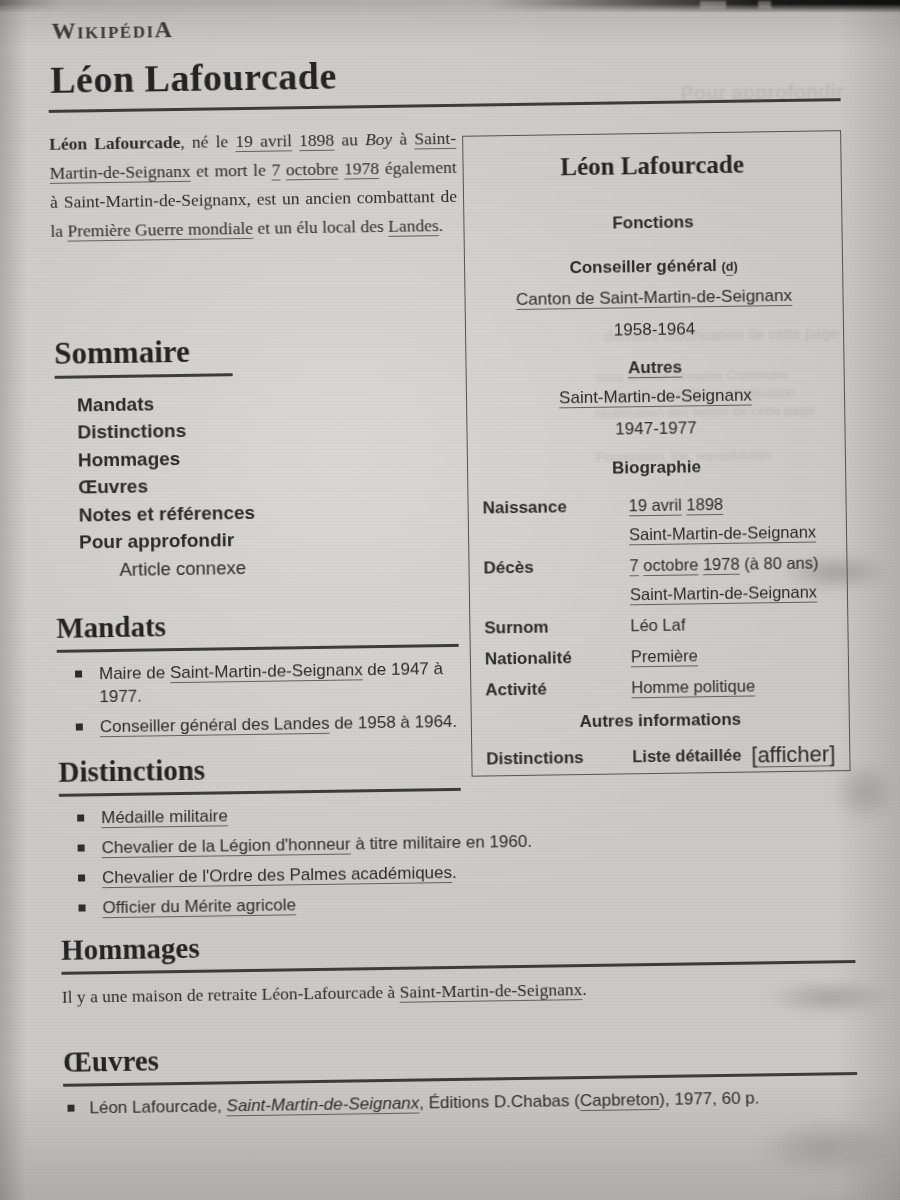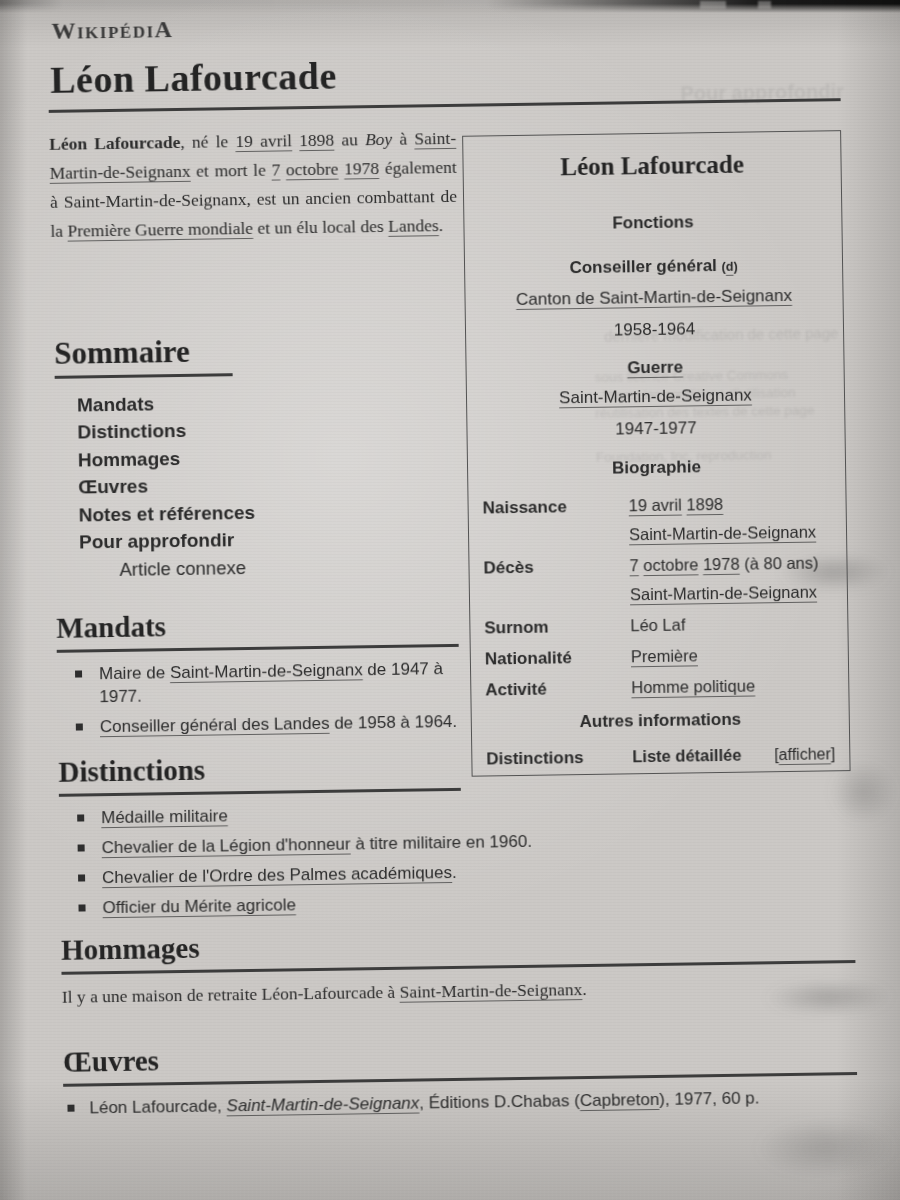--- a/index.html
+++ b/index.html
@@ -123,21 +123,21 @@
   .ib-role1{margin-top:19px;}
   .ib-period{margin-top:8px;text-align:center;}
   .ib-role2{margin-top:13px;}
   .ib-bio{margin-top:19px;}
   .ib-rows{margin-top:13px;}
   .ib-row{display:grid;grid-template-columns:146px 1fr;line-height:29px;margin-bottom:2px;}
   .ib-row .lab{font-weight:bold;}
   .ib-row .val{white-space:nowrap;font-size:16.5px;}
   .ib-autres{margin-top:9px;}
   .ib-row.dist{grid-template-columns:146px 1fr auto;margin-top:11px;}
-  .ib-row .tog{text-align:center;font-size:16px;}
+  .ib-row .tog{text-align:center;font-size:22px;}
 
   
   .ghost{
     position:absolute;color:#3f3f3f;opacity:0.13;filter:blur(1.2px);
     white-space:nowrap;pointer-events:none;
   }
   .g1{left:688px;top:86px;font-size:20px;font-weight:bold;opacity:0.10;}
   .g2{left:608px;top:330px;font-size:15px;}
   .g3{left:598px;top:372px;font-size:13.5px;}
   .g4{left:606px;top:390px;font-size:13.5px;}
@@ -191,21 +191,21 @@
         <li>Pour approfondir</li>
         <li class="sub">Article connexe</li>
       </ul>
     </div>
 
     <div class="infobox abs">
       <div class="ib-title">Léon Lafourcade</div>
       <div class="ib-h ib-fonctions">Fonctions</div>
       <div class="ib-center ib-role1"><span class="b">Conseiller général </span><span class="b sm">(</span><span class="b u sm">d</span><span class="b sm">)</span><br><span class="u">Canton de Saint-Martin-de-Seignanx</span></div>
       <div class="ib-period">1958-1964</div>
-      <div class="ib-center ib-role2"><span class="b u">Guerre</span><br><span class="u">Saint-Martin-de-Seignanx</span></div>
+      <div class="ib-center ib-role2"><span class="b u">Autres</span><br><span class="u">Saint-Martin-de-Seignanx</span></div>
       <div class="ib-period">1947-1977</div>
       <div class="ib-h ib-bio">Biographie</div>
       <div class="ib-rows">
         <div class="ib-row">
           <span class="lab">Naissance</span>
           <span class="val"><span class="u">19 avril</span><span> </span><span class="u">1898</span><br><span class="u">Saint-Martin-de-Seignanx</span></span>
         </div>
         <div class="ib-row">
           <span class="lab">Décès</span>
           <span class="val"><span class="u">7</span><span> </span><span class="u">octobre</span><span> </span><span class="u">1978</span><span> (à 80 ans)</span><br><span class="u">Saint-Martin-de-Seignanx</span></span>

